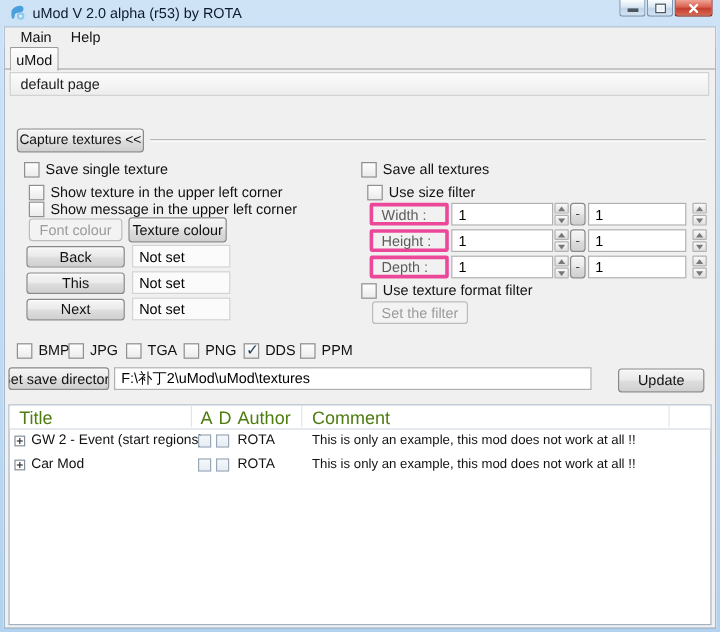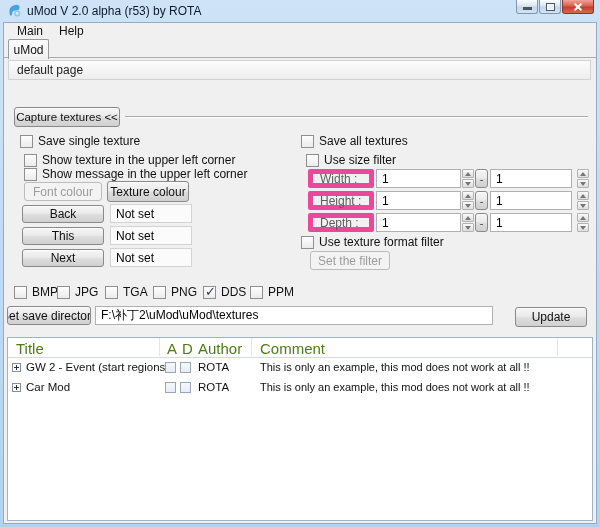--- a/index.html
+++ b/index.html
@@ -53,21 +53,21 @@
        display:flex;align-items:center;justify-content:center;font-size:12px;color:#111;
        box-shadow:inset 0 1px 0 rgba(255,255,255,.8);white-space:nowrap;overflow:hidden;}
   .btn.disabled{border-color:#bcbcbc;background:#f3f3f3;color:#9b9b9b;box-shadow:none;}
   .cb{position:absolute;display:flex;align-items:center;gap:5px;white-space:nowrap;}
   .cb-box{width:13px;height:13px;box-sizing:border-box;border:1px solid #8f8f8f;
           background:linear-gradient(#fefefe,#ebebeb);position:relative;flex:0 0 auto;}
   .cb-box.checked::after{content:"✓";position:absolute;left:1px;top:-3px;font-size:13px;font-weight:bold;color:#1c3b57;}
   .field{position:absolute;box-sizing:border-box;background:#fff;border:1px solid #b0b0b0;
          font-size:12px;color:#000;display:flex;align-items:center;padding:0 5px;white-space:nowrap;overflow:hidden;}
   .field.readonly{background:#fbfbfb;border-color:#d3d3d3;}
-  .label-box{position:absolute;box-sizing:border-box;border:5px solid #ec4899;border-radius:2px;
+  .label-box{position:absolute;box-sizing:border-box;border:3px solid #ec4899;border-radius:2px;
              background:#f1f1f1;color:#5d5d5d;display:flex;align-items:center;padding-left:7px;white-space:nowrap;}
   .sep-line{position:absolute;height:0;border-top:1px solid #aaaaaa;border-bottom:1px solid #ffffff;}
   .spin{position:absolute;width:12px;height:19px;}
   .spin .half{height:9px;box-sizing:border-box;border:1px solid #b2b2b2;border-radius:1px;
               background:linear-gradient(#fafafa,#dedede);display:flex;align-items:center;justify-content:center;}
   .spin .half.up{margin-bottom:1px;}
   .tri-up{width:0;height:0;border-left:3px solid transparent;border-right:3px solid transparent;border-bottom:4px solid #777;}
   .tri-dn{width:0;height:0;border-left:3px solid transparent;border-right:3px solid transparent;border-top:4px solid #777;}
   .minus-btn{font-size:11px;color:#444;}
   

